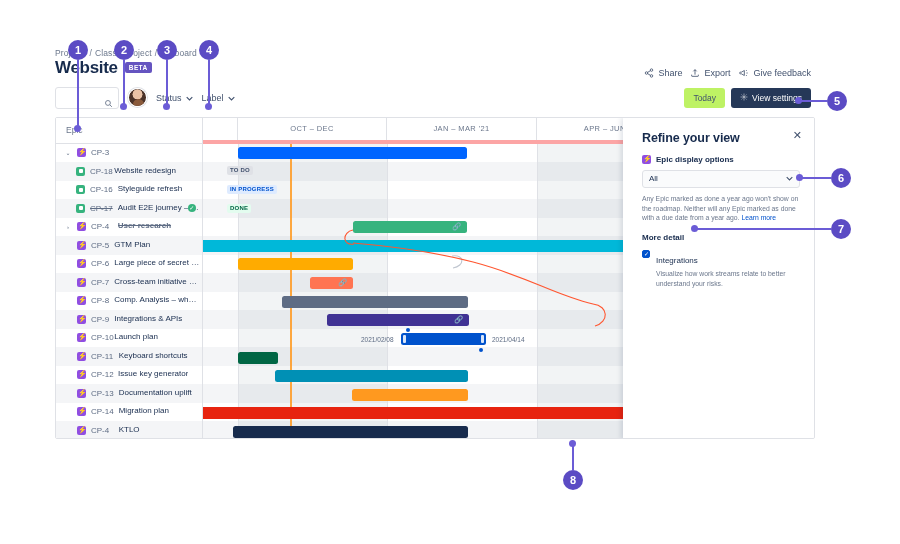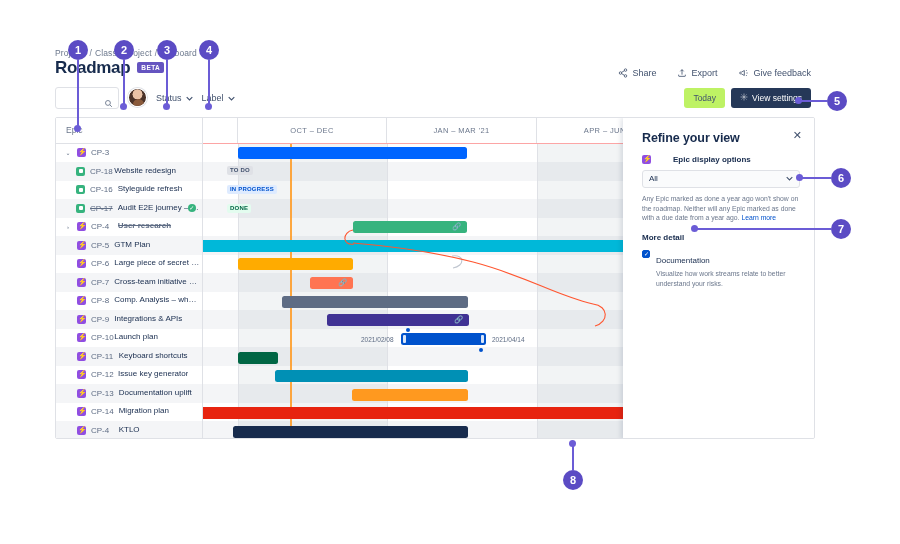--- a/index.html
+++ b/index.html
@@ -41,21 +41,21 @@
   .breadcrumb span.sep { margin:0 3px; }
   .breadcrumb a { color:#6b778c; text-decoration:none; }
 
   .titlerow { display:flex; align-items:flex-end; justify-content:space-between; padding-right:4px; }
   .title { font-size:17px; font-weight:bold; color:#172b4d; letter-spacing:-.3px; line-height:1.1; }
   .beta {
     display:inline-block; margin-left:7px; vertical-align:3px;
     background:#6554c0; color:#fff; font-size:6.5px; font-weight:bold;
     padding:2px 4px; border-radius:2px; letter-spacing:.4px;
   }
-  .topactions { display:flex; align-items:center; gap:21px;text-align:right; }
+  .topactions { display:flex; align-items:center; gap:8px;text-align:right; }
   .topaction { display:flex; align-items:center; gap:4px; font-size:9px; color:#42526e; cursor:pointer; }
   .topaction svg { display:block; }
 
   
   .filterrow { display:flex; align-items:center; justify-content:space-between; margin-top:9px; padding-right:4px; }
   .filterleft { display:flex; align-items:center; gap:9px; }
   .searchbox {
     width:64px; height:22px; border:1px solid #dfe1e6; border-radius:3px;
     background:#fff; display:flex; align-items:center; padding:0 5px;
     position:relative;
@@ -90,21 +90,21 @@
   
   .board {
     margin-top:8px; border:1px solid #dfe1e6; border-radius:2px;
     height:322px; display:flex; position:relative; overflow:hidden; background:#fff;
   }
   .leftcol { width:147px; flex:0 0 147px; border-right:1px solid #dfe1e6; background:#fff; position:relative; z-index:3;}
   .gridarea { flex:1; position:relative; overflow:hidden; }
 
   .hdr-left { height:26px; display:flex; align-items:center; padding-left:10px;
     font-size:8.5px; color:#6b778c; border-bottom:1px solid #dfe1e6; background:#fff; }
-  .hdr-right { height:26px; display:flex; border-bottom:1px solid #fca5a5; background:#fff; position:relative; z-index:2;}
+  .hdr-right { height:26px; display:flex; border-bottom:4px solid #fca5a5; background:#fff; position:relative; z-index:2;}
   .qcell { display:flex; align-items:center; justify-content:center; font-size:7.5px;
     color:#6b778c; letter-spacing:.4px; border-right:1px solid #dfe1e6; }
 
   .rowlabel {
     height:18.5px; display:flex; align-items:center; font-size:8px; color:#172b4d;
     padding-left:8px; gap:5px; white-space:nowrap;
   }
   .rowlabel.alt { background:#f4f5f7; }
   .rowlabel.sub { padding-left:20px; }
   .rowlabel .key { color:#5e6c84; font-size:8px; }
@@ -144,21 +144,21 @@
   .zoomctl div.active { background:#253858; color:#fff; }
 
   
   .panel {
     position:absolute; right:0; top:0; width:191px; height:322px;
     background:#fff; box-shadow:-2px 0 5px rgba(9,30,66,.13);
     z-index:30; padding:13px 14px 0 19px;
   }
   .panel h3 { margin:0; font-size:12.5px; color:#172b4d; font-weight:bold; letter-spacing:-.1px;}
   .panel .xbtn { position:absolute; right:12px; top:12px; font-size:11px; color:#42526e; cursor:pointer; line-height:1;}
-  .panel .optrow { display:flex; align-items:center; gap:22px; margin-top:10px; }
+  .panel .optrow { display:flex; align-items:center; gap:5px; margin-top:10px; }
   .panel .optrow span { font-size:8px; color:#172b4d; font-weight:bold; }
   .select {
     margin-top:6px; height:18px; background:#fafbfc; border:1px solid #dfe1e6; border-radius:3px;
     display:flex; align-items:center; justify-content:space-between; padding:0 6px;
     font-size:8px; color:#172b4d; cursor:pointer;
   }
   .helptext { margin-top:6px; font-size:6.8px; line-height:1.45; color:#6b778c; }
   .helptext a { color:#0052cc; text-decoration:none; }
   .moredetail { margin-top:10px; font-size:8px; color:#172b4d; font-weight:bold; }
   .checkrow { display:flex; gap:6px; margin-top:7px; }
@@ -173,21 +173,21 @@
 <body>
 
 <div id="app">
 
   <div class="breadcrumb">
     <a>Projects</a><span class="sep">/</span><a>Classic project</a><span class="sep">/</span><a>CP board</a>
   </div>
 
   <div class="titlerow">
     <div class="title">
-      <span>Roadmap</span><span class="beta">BETA</span>
+      <span>Website</span><span class="beta">BETA</span>
     </div>
     <div class="topactions">
       <div class="topaction">
         <span>
           <svg width="10" height="10" viewBox="0 0 24 24" fill="none" stroke="#42526e" stroke-width="2">
               <circle cx="18" cy="5" r="3"></circle>
               <circle cx="6" cy="12" r="3"></circle>
               <circle cx="18" cy="19" r="3"></circle>
               <line x1="8.6" y1="10.5" x2="15.4" y2="6.5"></line>
               <line x1="8.6" y1="13.5" x2="15.4" y2="17.5"></line>
@@ -471,21 +471,21 @@
       <div class="helptext">
         <span>Any Epic marked as done a year ago won't show on the roadmap. Neither will any Epic marked as done with a due date from a year ago.</span>
         <a>Learn more</a>
       </div>
 
       <div class="moredetail">More detail</div>
 
       <div class="checkrow">
         <span class="cb on"></span>
         <span class="cbtext">
-          <span class="cbtitle">Documentation</span>
+          <span class="cbtitle">Integrations</span>
           <div class="cbdesc">Visualize how work streams relate to better understand your risks.</div>
         </span>
       </div>
 
     </div>
   </div>
 </div>
 
 <div class="callout" style="left:68px;top:40px;">
   <div class="dot">1</div>

